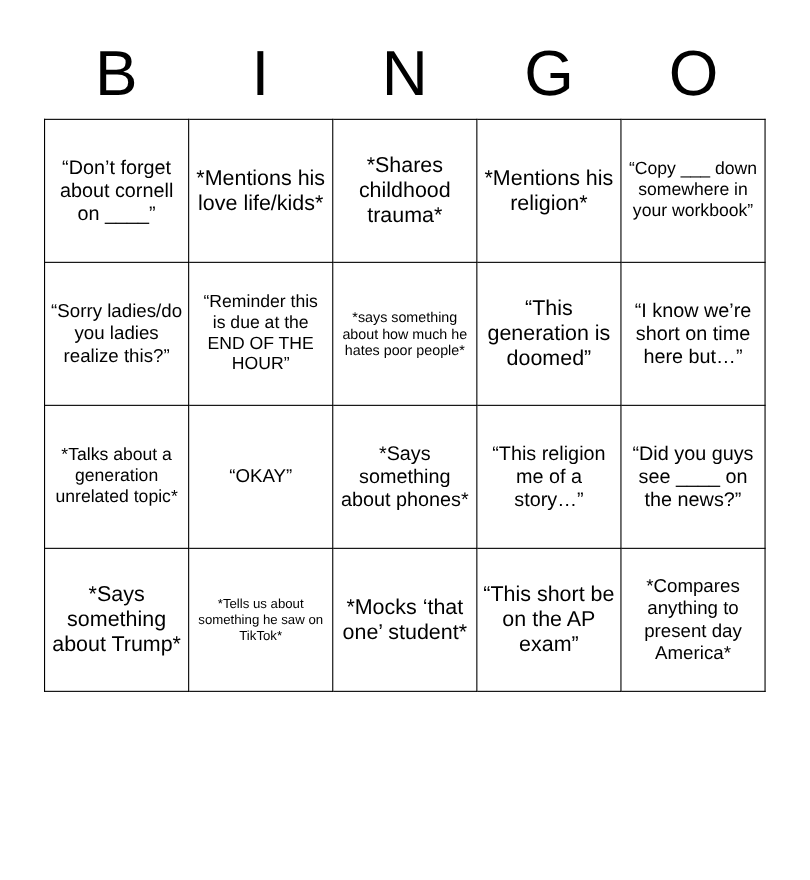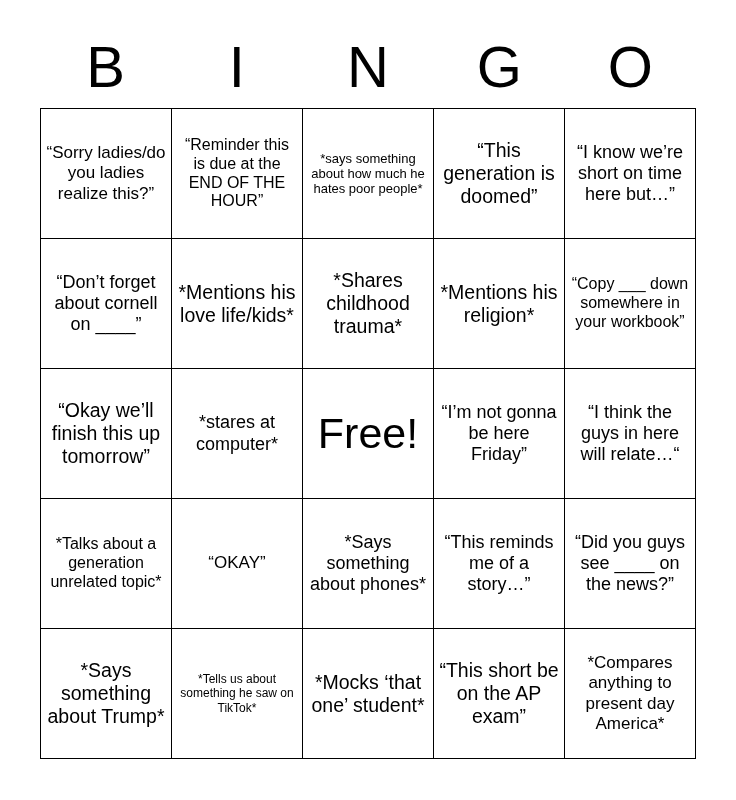--- a/index.html
+++ b/index.html
@@ -71,45 +71,38 @@
     <div class="header-letter">B</div>
     <div class="header-letter">I</div>
     <div class="header-letter">N</div>
     <div class="header-letter">G</div>
     <div class="header-letter">O</div>
   </div>
 
   <table class="grid">
     <tbody>
       <tr>
+        <td class="s18">“Don’t forget about cornell on ____”</td>
+        <td class="s20">*Mentions his love life/kids*</td>
+        <td class="s20">*Shares childhood trauma*</td>
+        <td class="s20">*Mentions his religion*</td>
+        <td class="s16">“Copy ___ down somewhere in your workbook”</td>
+      </tr>
+      <tr>
         <td class="s17">“Sorry ladies/do you ladies realize this?”</td>
         <td class="s16">“Reminder this is due at the END OF THE HOUR”</td>
         <td class="s13">*says something about how much he hates poor people*</td>
         <td class="s20">“This generation is doomed”</td>
         <td class="s18">“I know we’re short on time here but…”</td>
       </tr>
       <tr>
-        <td class="s18">“Don’t forget about cornell on ____”</td>
-        <td class="s20">*Mentions his love life/kids*</td>
-        <td class="s20">*Shares childhood trauma*</td>
-        <td class="s20">*Mentions his religion*</td>
-        <td class="s16">“Copy ___ down somewhere in your workbook”</td>
-      </tr>
-      <tr>
-        <td class="s20">“Okay we’ll finish this up tomorrow”</td>
-        <td class="s18">*stares at computer*</td>
-        <td class="free">Free!</td>
-        <td class="s18">“I’m not gonna be here Friday”</td>
-        <td class="s18">“I think the guys in here will relate…“</td>
-      </tr>
-      <tr>
         <td class="s16">*Talks about a generation unrelated topic*</td>
         <td class="s24">“OKAY”</td>
         <td class="s18">*Says something about phones*</td>
-        <td class="s18">“This reminds me of a story…”</td>
+        <td class="s18">“This religion me of a story…”</td>
         <td class="s18">“Did you guys see ____ on the news?”</td>
       </tr>
       <tr>
         <td class="s20">*Says something about Trump*</td>
         <td class="s15">*Tells us about something he saw on TikTok*</td>
         <td class="s20">*Mocks ‘that one’ student*</td>
         <td class="s20">“This short be on the AP exam”</td>
         <td class="s17">*Compares anything to present day America*</td>
       </tr>
     </tbody>

